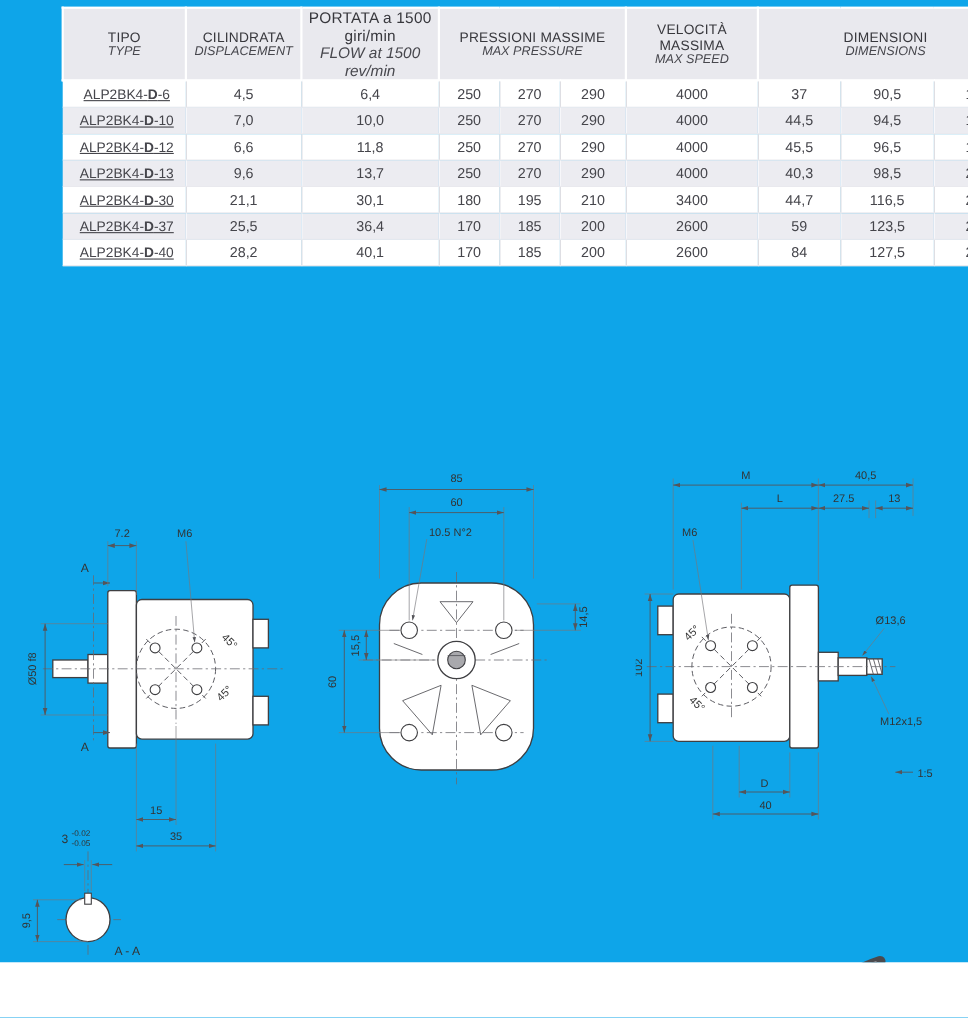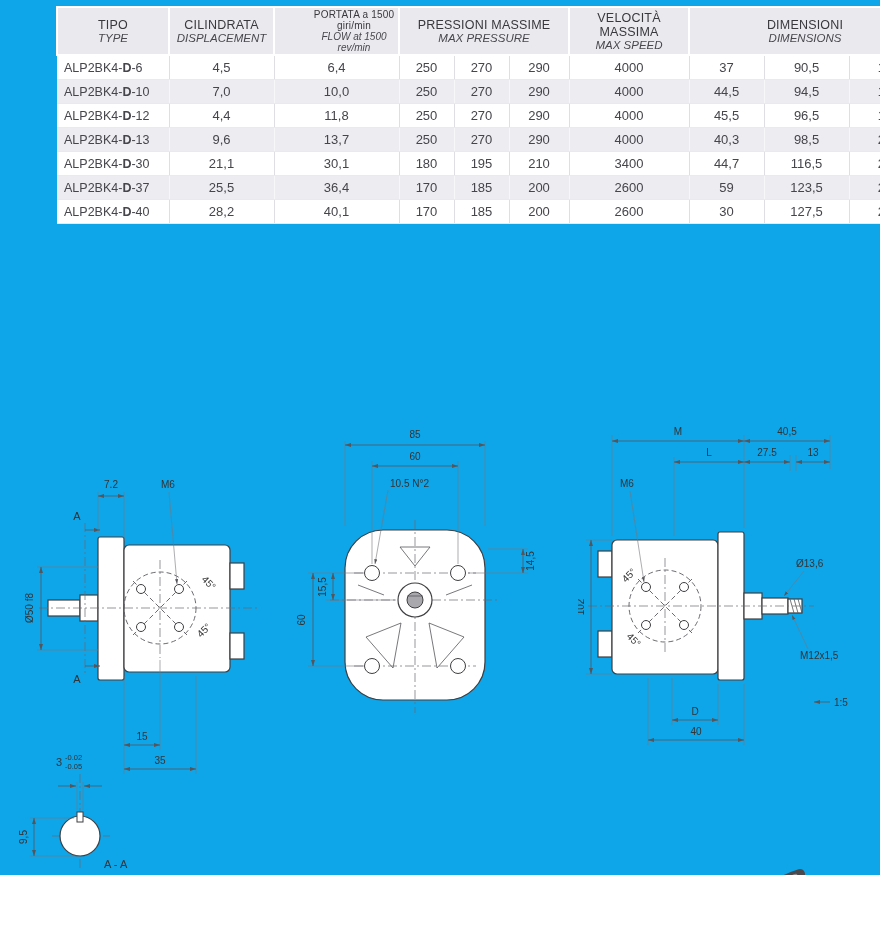--- a/index.html
+++ b/index.html
@@ -5,28 +5,28 @@
   html,body{margin:0;padding:0;background:#fff;}
   .page{position:relative;width:880px;height:875px;background:#0ea5e9;overflow:hidden;
         font-family:"Liberation Sans",sans-serif;color:#3f3f45;padding-left:48px;}
   
   table.spec{border-collapse:collapse;width:864px;margin:6px 8px 0;table-layout:fixed;}
   table.spec th,table.spec td{padding:0 2px;}
   thead th{background:#e9e9ee;font-weight:normal;border:2px solid #fff;text-align:center;vertical-align:middle;}
   .hrow1 th{height:46px;}
   .hrow1 .it{font-size:12.5px;color:#38383d;letter-spacing:.2px;}
   .hrow1 .en{font-size:11.5px;font-style:italic;color:#47474d;}
-  .hrow1 th.sm .it,.hrow1 th.sm .en{font-size:10px;margin-left:35px;}
+  .hrow1 th.sm .it,.hrow1 th.sm .en{font-size:14px;}
   .hrow2 th{height:15px;font-size:12px;color:#38383d;}
   .hrow2 sub{font-size:9px;}
   tr.units th{background:#95959b;color:#fff;font-size:10.5px;height:21px;font-weight:normal;}
   tbody td{height:23px;text-align:center;font-size:13px;color:#45454b;
            border-right:1px solid #dedee3;border-bottom:1px solid #e9e9ee;background:#fff;}
   tbody tr:nth-child(even) td{background:#ececf1;border-right:1px solid #f7f7fa;}
-  tbody td.c-type{text-align:left;padding-left:7px;font-size:12.5px;}
+  tbody td.c-type{text-align:center;padding-left:7px;font-size:12.5px;text-decoration:underline;}
   tbody td.c-type b{font-weight:bold;}
   
   .drw{position:absolute;}
   .out{fill:#fff;stroke:#3f3f42;stroke-width:1.2;}
   .thin{fill:none;stroke:#55555a;stroke-width:.8;}
   .dim{fill:none;stroke:#55555a;stroke-width:.8;}
   .ext{fill:none;stroke:#77777c;stroke-width:.6;}
   .cl{fill:none;stroke:#6a6a70;stroke-width:.7;stroke-dasharray:9 3 2 3;}
   .dsh{fill:none;stroke:#5a5a60;stroke-width:.9;stroke-dasharray:5 3;}
   .hole{fill:#fff;stroke:#3f3f42;stroke-width:1;}
@@ -100,21 +100,21 @@
           <td>250</td>
           <td>270</td>
           <td>290</td>
           <td>4000</td>
           <td>44,5</td>
           <td>94,5</td>
           <td>15</td>
         </tr>
         <tr>
           <td class="c-type">ALP2BK4-<b>D</b>-12</td>
-          <td>4,4</td>
+          <td>6,6</td>
           <td>11,8</td>
           <td>250</td>
           <td>270</td>
           <td>290</td>
           <td>4000</td>
           <td>45,5</td>
           <td>96,5</td>
           <td>15</td>
         </tr>
         <tr>
@@ -154,21 +154,21 @@
           <td>20</td>
         </tr>
         <tr>
           <td class="c-type">ALP2BK4-<b>D</b>-40</td>
           <td>28,2</td>
           <td>40,1</td>
           <td>170</td>
           <td>185</td>
           <td>200</td>
           <td>2600</td>
-          <td>30</td>
+          <td>84</td>
           <td>127,5</td>
           <td>20</td>
         </tr>
       </tbody>
   </table>
 
   <svg width="0" height="0" style="position:absolute" aria-hidden="true">
     <defs>
       <marker id="arr" viewBox="0 0 8 8" refX="8" refY="4" markerWidth="8" markerHeight="8" orient="auto-start-reverse">
         <path d="M0,1.4 L8,4 L0,6.6 Z" fill="#55555a"></path>

